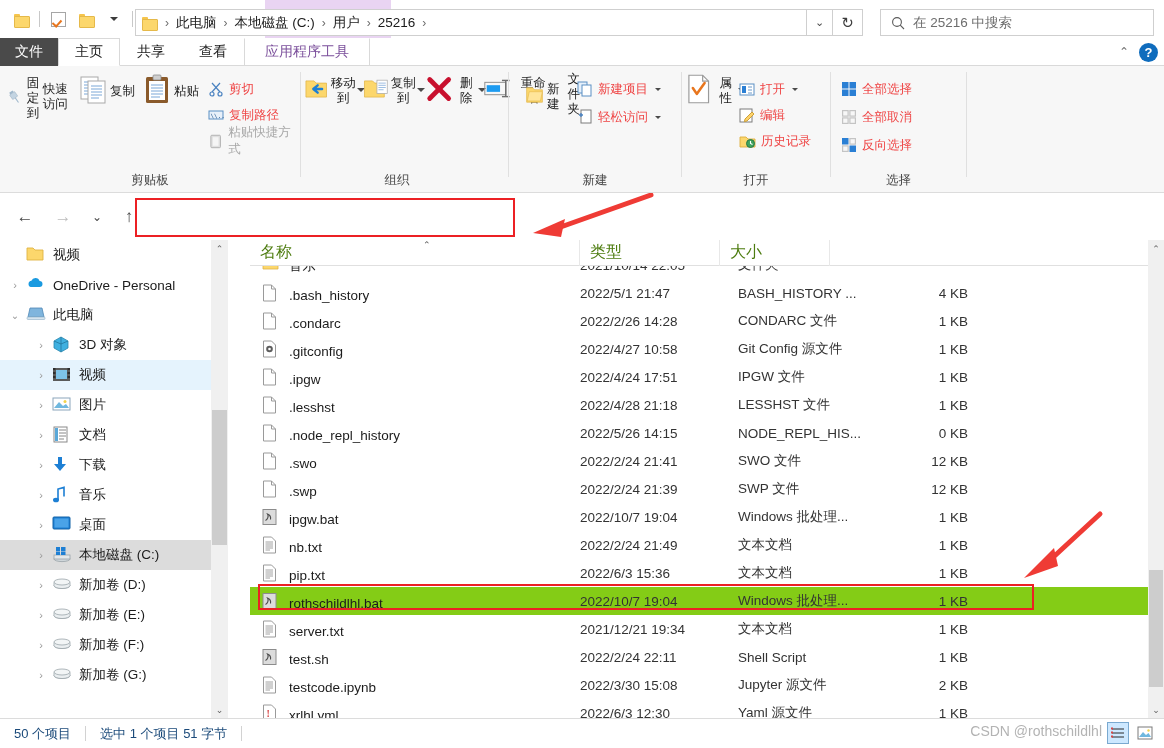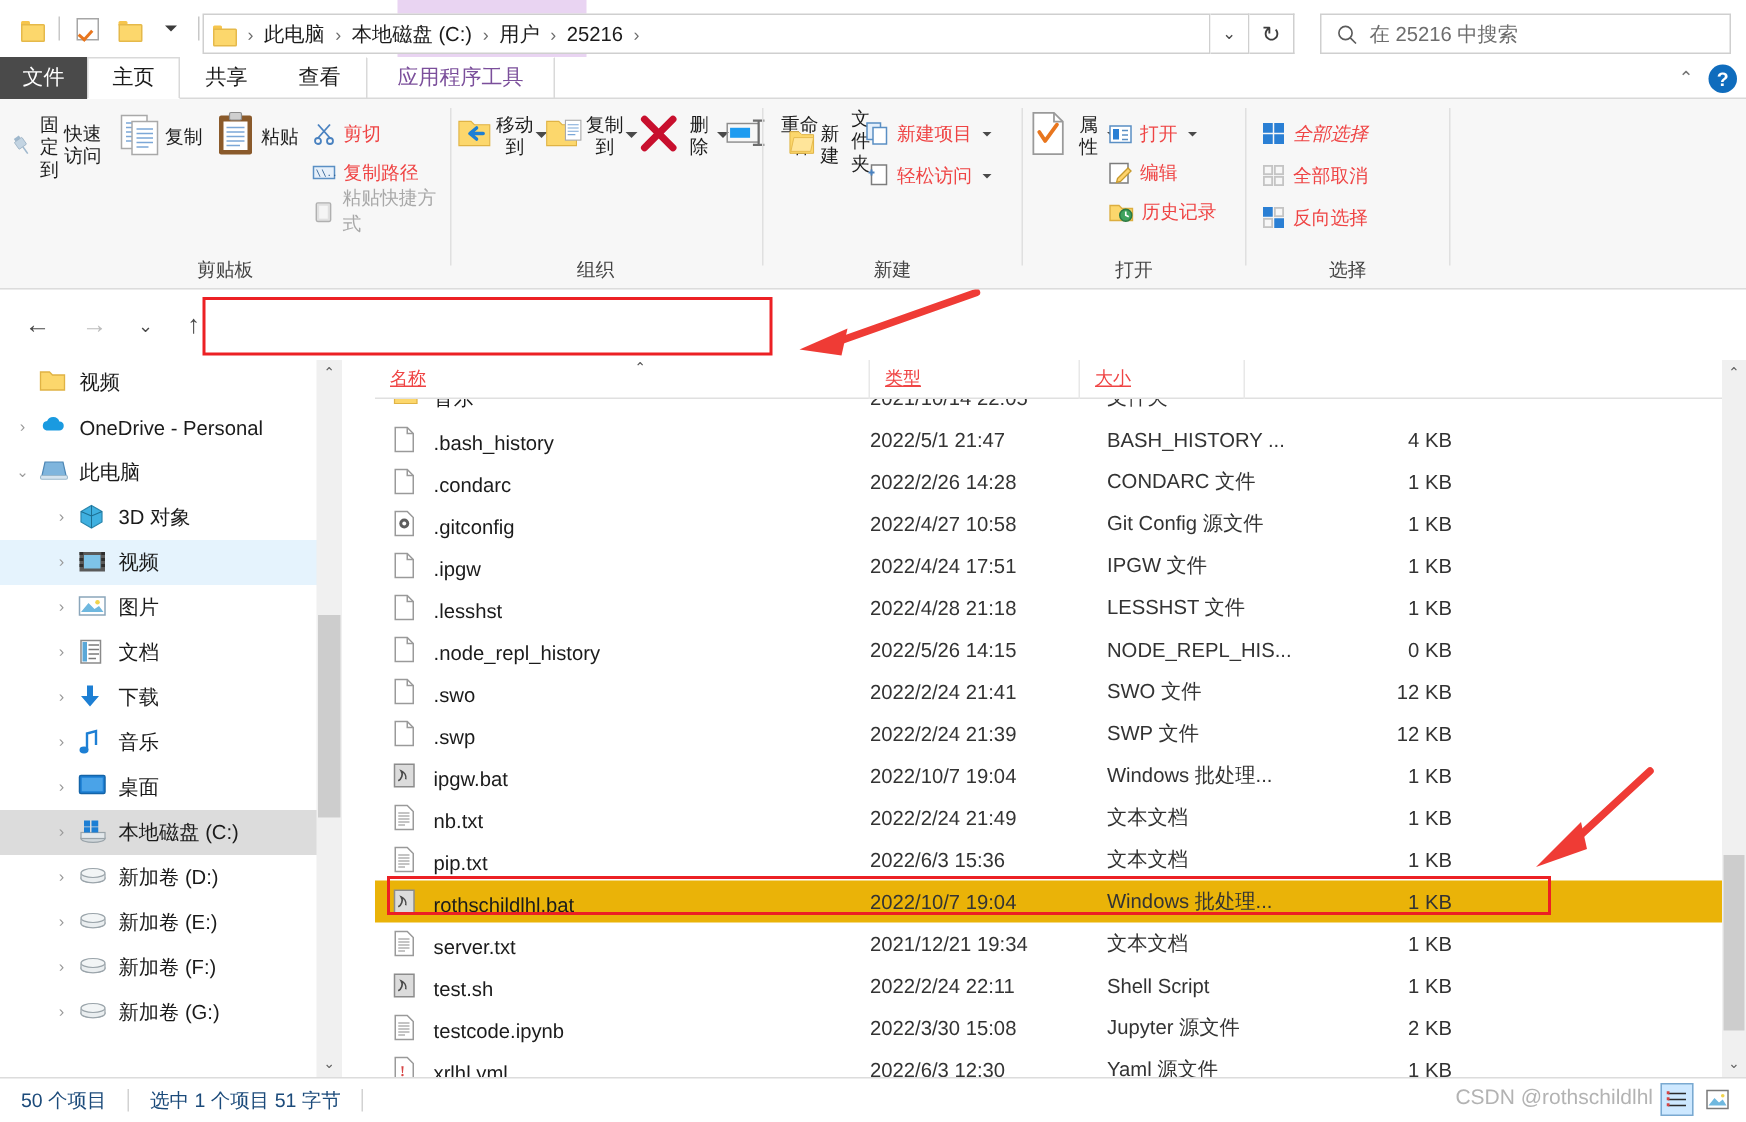--- a/index.html
+++ b/index.html
@@ -170,29 +170,29 @@
   .sb-arrow { height: 17px; display: flex; align-items: center; justify-content: center;
               color: #606060; font-size: 9px; }
   .navpane-thumb { position: absolute; left: 212px; top: 410px; width: 15px; height: 135px; background: #cdcdcd; }
 
   .filepane { position: absolute; left: 250px; top: 240px; width: 914px; height: 478px; background: #fff; }
   .colhdr {
     position: absolute; left: 0; top: 0; width: 914px; height: 26px;
     background: #ffffff; border-bottom: 1px solid #e0e0e0; display: flex; align-items: center;
   }
   .col {
-    font-size: 12px; color: #ef4444; height: 26px; display: flex; align-items: center;
-    border-right: 1px solid #e8e8e8; padding-left: 10px; text-decoration: underline;
+    font-size: 16px; color: #4d7c0f; height: 26px; display: flex; align-items: center;
+    border-right: 1px solid #e8e8e8; padding-left: 10px;
   }
   .col-sortmark {
     position: absolute; left: 173px; top: 0; font-size: 9px; color: #555;
   }
   .rows { position: absolute; left: 0; top: 26px; width: 898px; height: 452px; overflow: hidden; }
   .frow { height: 28px; display: flex; align-items: center; font-size: 13.5px; color: #1b1b1b; }
-  .frow.selected { background: #eab308; }
+  .frow.selected { background: #84cc16; }
   .cname { width: 330px; display: flex; align-items: flex-end; padding-left: 12px; }
   .cdate { width: 158px; color: #333; }
   .ctype { width: 140px; color: #333; }
   .csize { width: 118px; text-align: right; color: #333; padding-right: 28px; }
   .fico { width: 17px; height: 19px; margin-right: 10px; flex: 0 0 17px; }
 
   .file-sb { position: absolute; right: 0; top: 0; width: 16px; height: 478px; background: #f0f0f0; }
   .file-thumb { position: absolute; right: 1px; top: 330px; width: 14px; height: 117px; background: #cdcdcd; }
 
   
@@ -478,21 +478,21 @@
         <circle cx="11.5" cy="9.5" r="4" fill="#3fa35e" stroke="#2b7a44" stroke-width="1"></circle>
         <path d="M11.5 7v2.5l2 1" stroke="#fff" stroke-width="1.1" fill="none"></path>
       </svg>
       <span>历史记录</span>
     </div>
     <div class="rgroup-label">打开</div>
   </div>
   <div class="rgroup-div" style="left:830px;"></div>
 
   <div class="rgroup" style="left:831px; width:135px;">
-    <div class="smallbtn" style="left:10px; top:12px;font-style:italic;">
+    <div class="smallbtn" style="left:10px; top:12px;">
       <svg width="16" height="16" viewBox="0 0 16 16">
         <rect x="1" y="1" width="6.5" height="6.5" fill="#2a7fd4"></rect>
           <rect x="8.5" y="1" width="6.5" height="6.5" fill="#2a7fd4"></rect>
         <rect x="1" y="8.5" width="6.5" height="6.5" fill="#2a7fd4"></rect>
           <rect x="8.5" y="8.5" width="6.5" height="6.5" fill="#2a7fd4"></rect>
       </svg>
       <span>全部选择</span>
     </div>
     <div class="smallbtn" style="left:10px; top:40px;">
       <svg width="16" height="16" viewBox="0 0 16 16">

